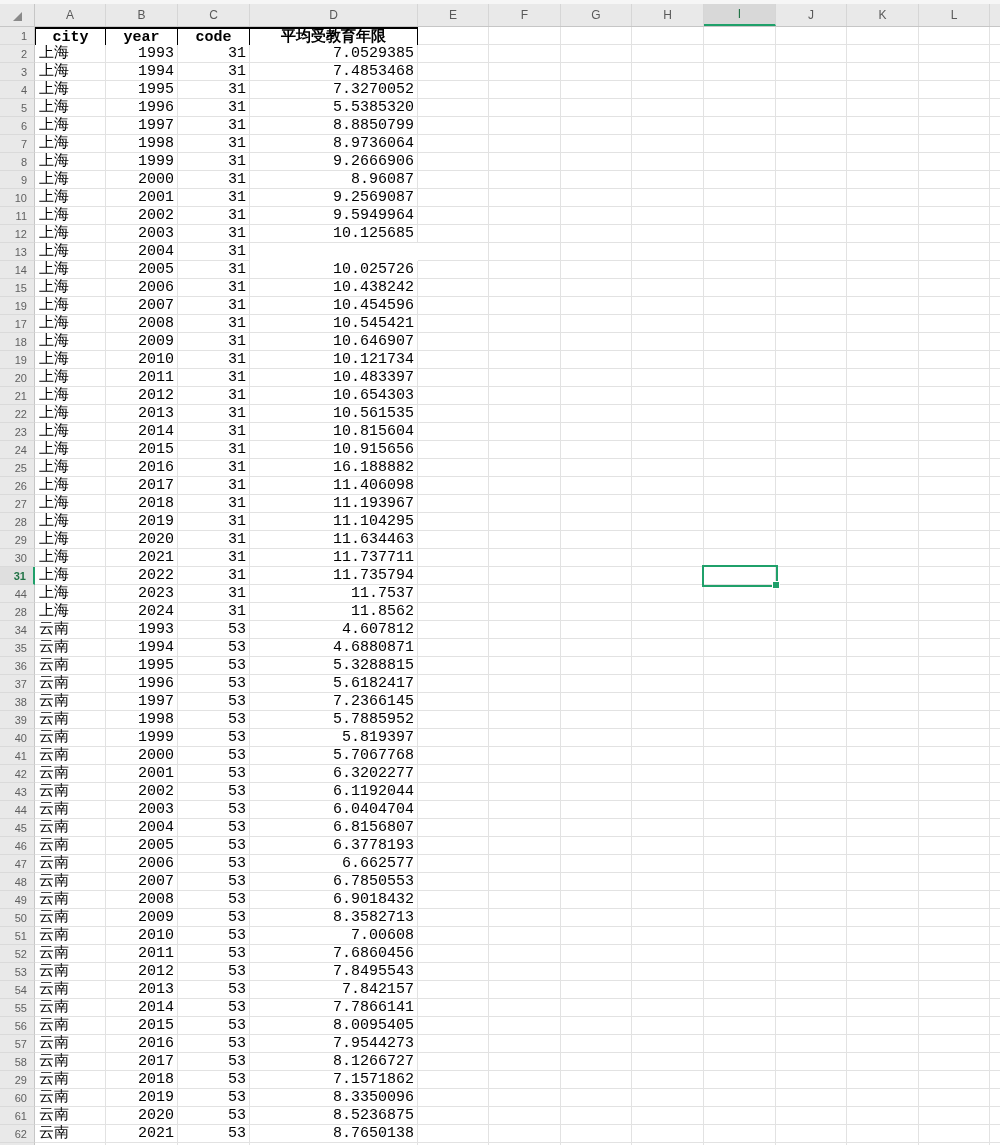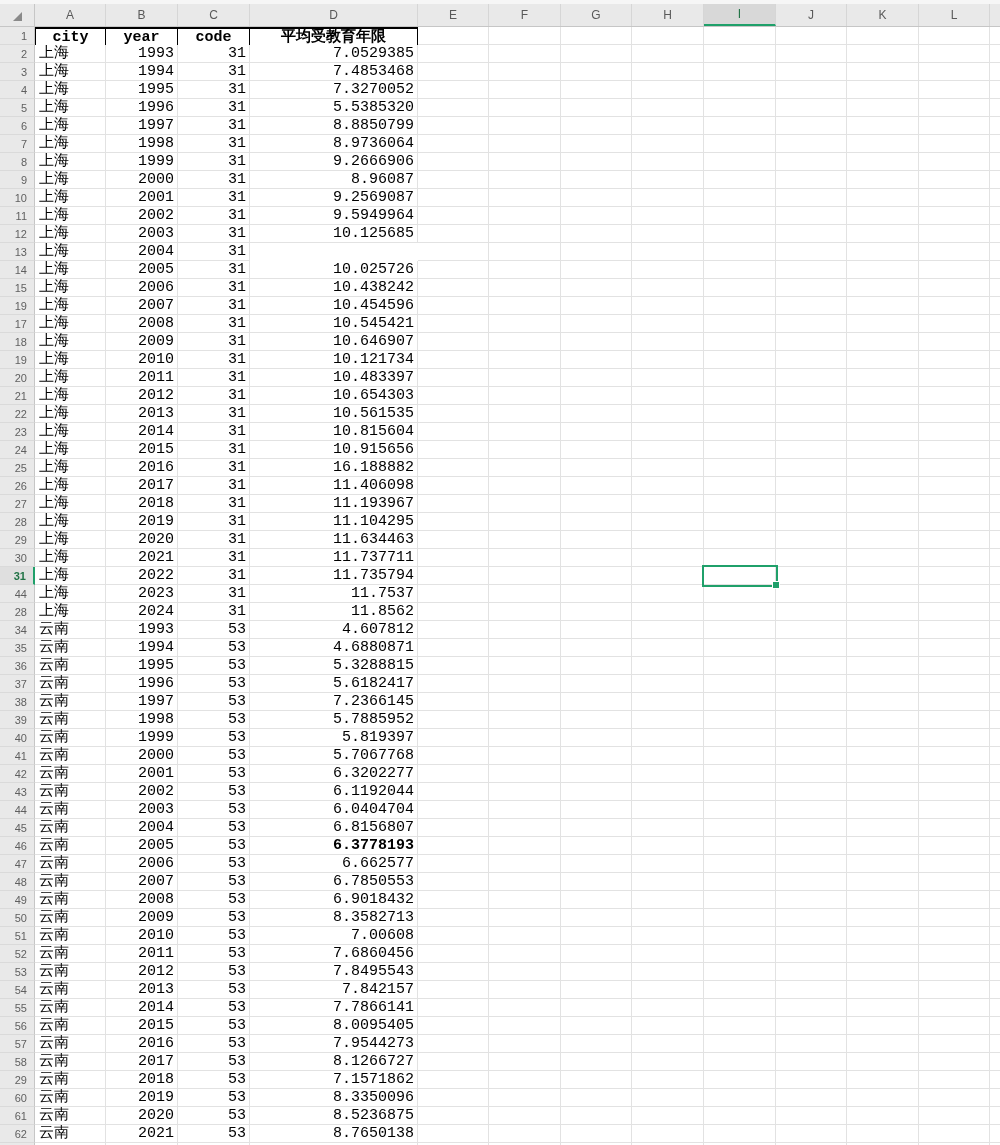--- a/index.html
+++ b/index.html
@@ -780,21 +780,21 @@
         <div class="cell" style="width: 71px; flex: 0 0 71px;"></div>
         <div class="cell" style="width: 72px; flex: 0 0 72px;"></div>
         <div class="cell" style="width: 71px; flex: 0 0 71px;"></div>
         <div class="cell" style="width: 70px; flex: 0 0 70px;"></div>
       </div>
       <div class="row">
         <div class="rh">46</div>
         <div class="cell txt" style="width: 71px; flex: 0 0 71px;">云南</div>
         <div class="cell num" style="width: 72px; flex: 0 0 72px;">2005</div>
         <div class="cell num" style="width: 72px; flex: 0 0 72px;">53</div>
-        <div class="cell num" style="width: 168px; flex: 0 0 168px; font-weight: bold;">6.3778193</div>
+        <div class="cell num" style="width: 168px; flex: 0 0 168px;">6.3778193</div>
         <div class="cell" style="width: 71px; flex: 0 0 71px;"></div>
         <div class="cell" style="width: 72px; flex: 0 0 72px;"></div>
         <div class="cell" style="width: 71px; flex: 0 0 71px;"></div>
         <div class="cell" style="width: 72px; flex: 0 0 72px;"></div>
         <div class="cell" style="width: 72px; flex: 0 0 72px;"></div>
         <div class="cell" style="width: 71px; flex: 0 0 71px;"></div>
         <div class="cell" style="width: 72px; flex: 0 0 72px;"></div>
         <div class="cell" style="width: 71px; flex: 0 0 71px;"></div>
         <div class="cell" style="width: 70px; flex: 0 0 70px;"></div>
       </div>

